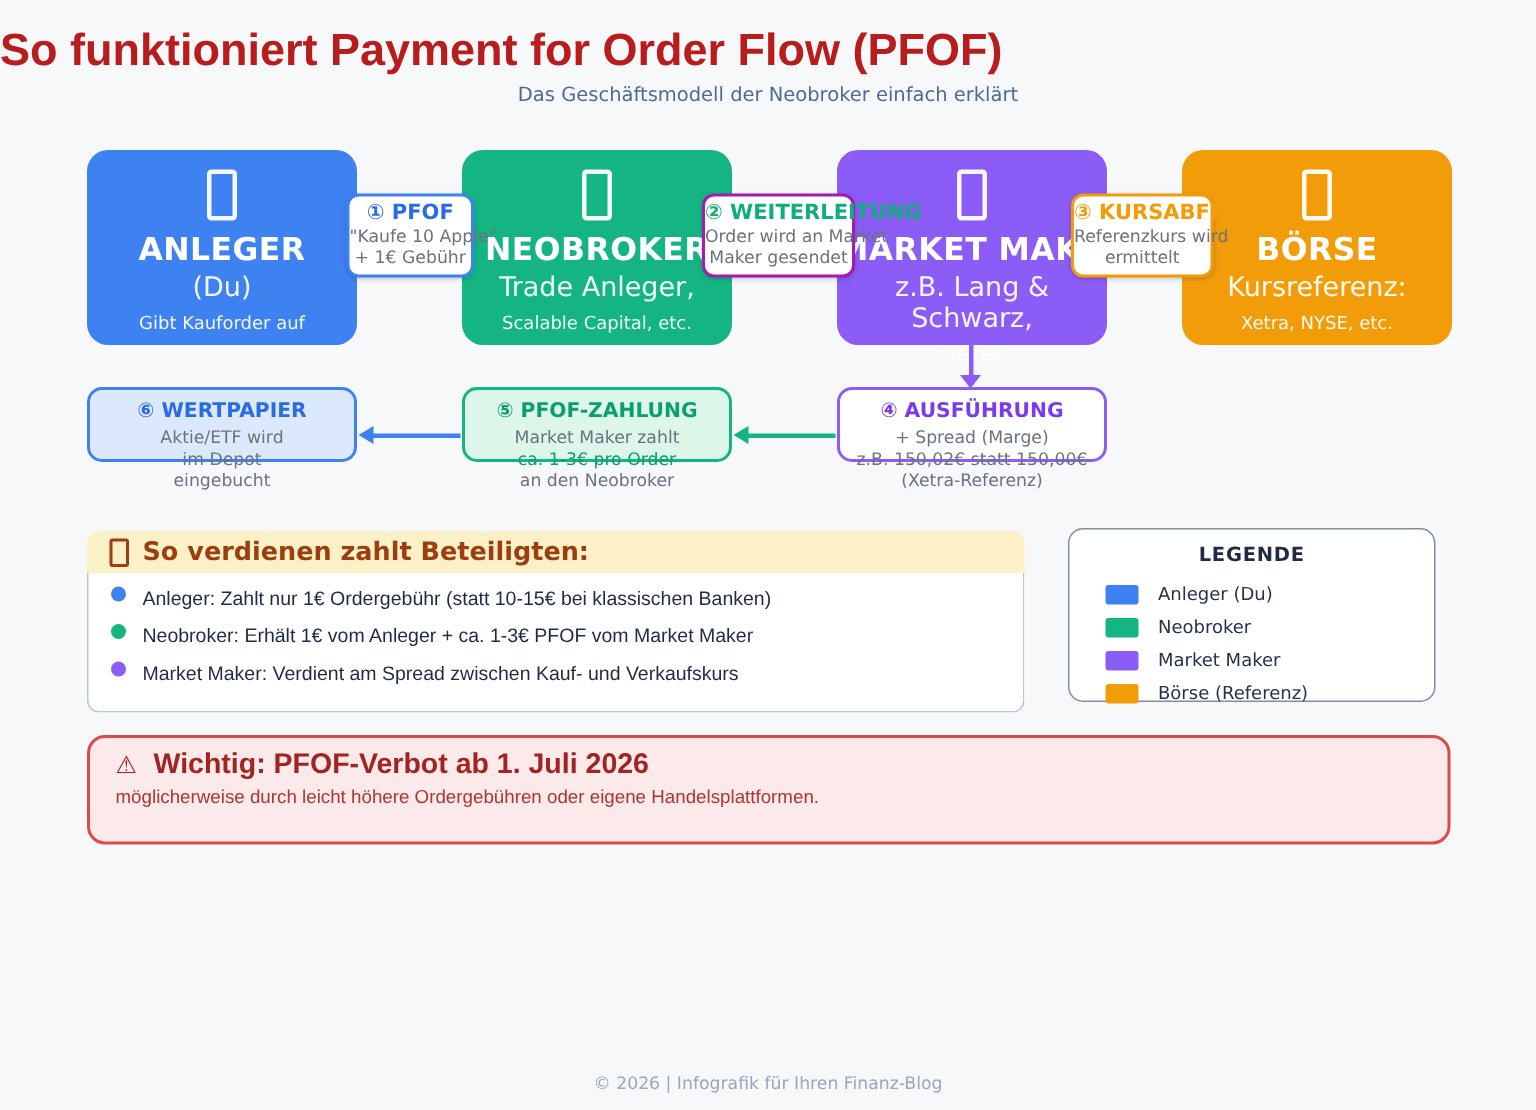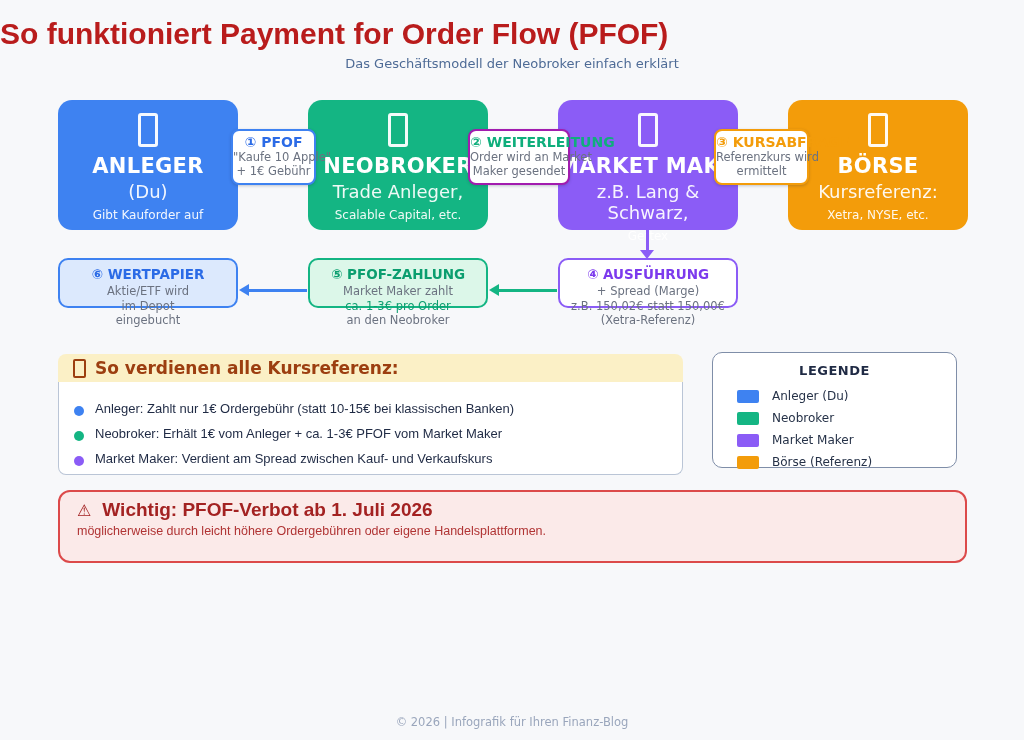--- a/index.html
+++ b/index.html
@@ -67,21 +67,21 @@
 
   
   .earnings { position:absolute; left:58px; top:354px; width:625px; }
   .earn-head { background:#FBF0C6; border-radius:8px 8px 0 0; height:28px;
                display:flex; align-items:center; gap:9px; padding:0 15px;
                font-size:17px; font-weight:bold; color:#9C3E10; }
   .earn-tofu { display:inline-block; width:13px; height:19px;
                border:2px solid #9C3E10; border-radius:2px; flex:0 0 auto; }
   .earn-body { background:#fff; border:1px solid #BAC5D6; border-top:none;
                border-radius:0 0 8px 8px; padding:9px 15px 8px; }
-  .earn-row { display:flex; align-items:flex-end; gap:11px; height:25px;
+  .earn-row { display:flex; align-items:flex-start; gap:11px; height:25px;
               font-family:"Liberation Sans", sans-serif; font-size:13px; color:#1F2A44; }
   .dot { width:10px; height:10px; border-radius:50%; flex:0 0 auto; }
   .dot.blue   { background:#3E82F1; }
   .dot.green  { background:#14B583; }
   .dot.purple { background:#8B5CF6; }
 
   
   .legend { position:absolute; left:712px; top:352px; width:245px; height:116px;
             background:#fff; border:1.5px solid #7F8EA8; border-radius:10px; padding-top:10px; }
   .legend-title { text-align:center; font-weight:bold; font-size:13px;
@@ -180,21 +180,21 @@
   </div>
 
   <div class="hshaft blue"></div>
   <div class="hhead blue"></div>
   <div class="hshaft green"></div>
   <div class="hhead green"></div>
 
   <div class="earnings">
     <div class="earn-head">
       <span class="earn-tofu"></span>
-      <span>So verdienen alle Kursreferenz:</span>
+      <span>So verdienen zahlt Beteiligten:</span>
     </div>
     <div class="earn-body">
       <div class="earn-row">
         <span class="dot blue"></span>
         <span>Anleger: Zahlt nur 1€ Ordergebühr (statt 10-15€ bei klassischen Banken)</span>
       </div>
       <div class="earn-row">
         <span class="dot green"></span>
         <span>Neobroker: Erhält 1€ vom Anleger + ca. 1-3€ PFOF vom Market Maker</span>
       </div>

